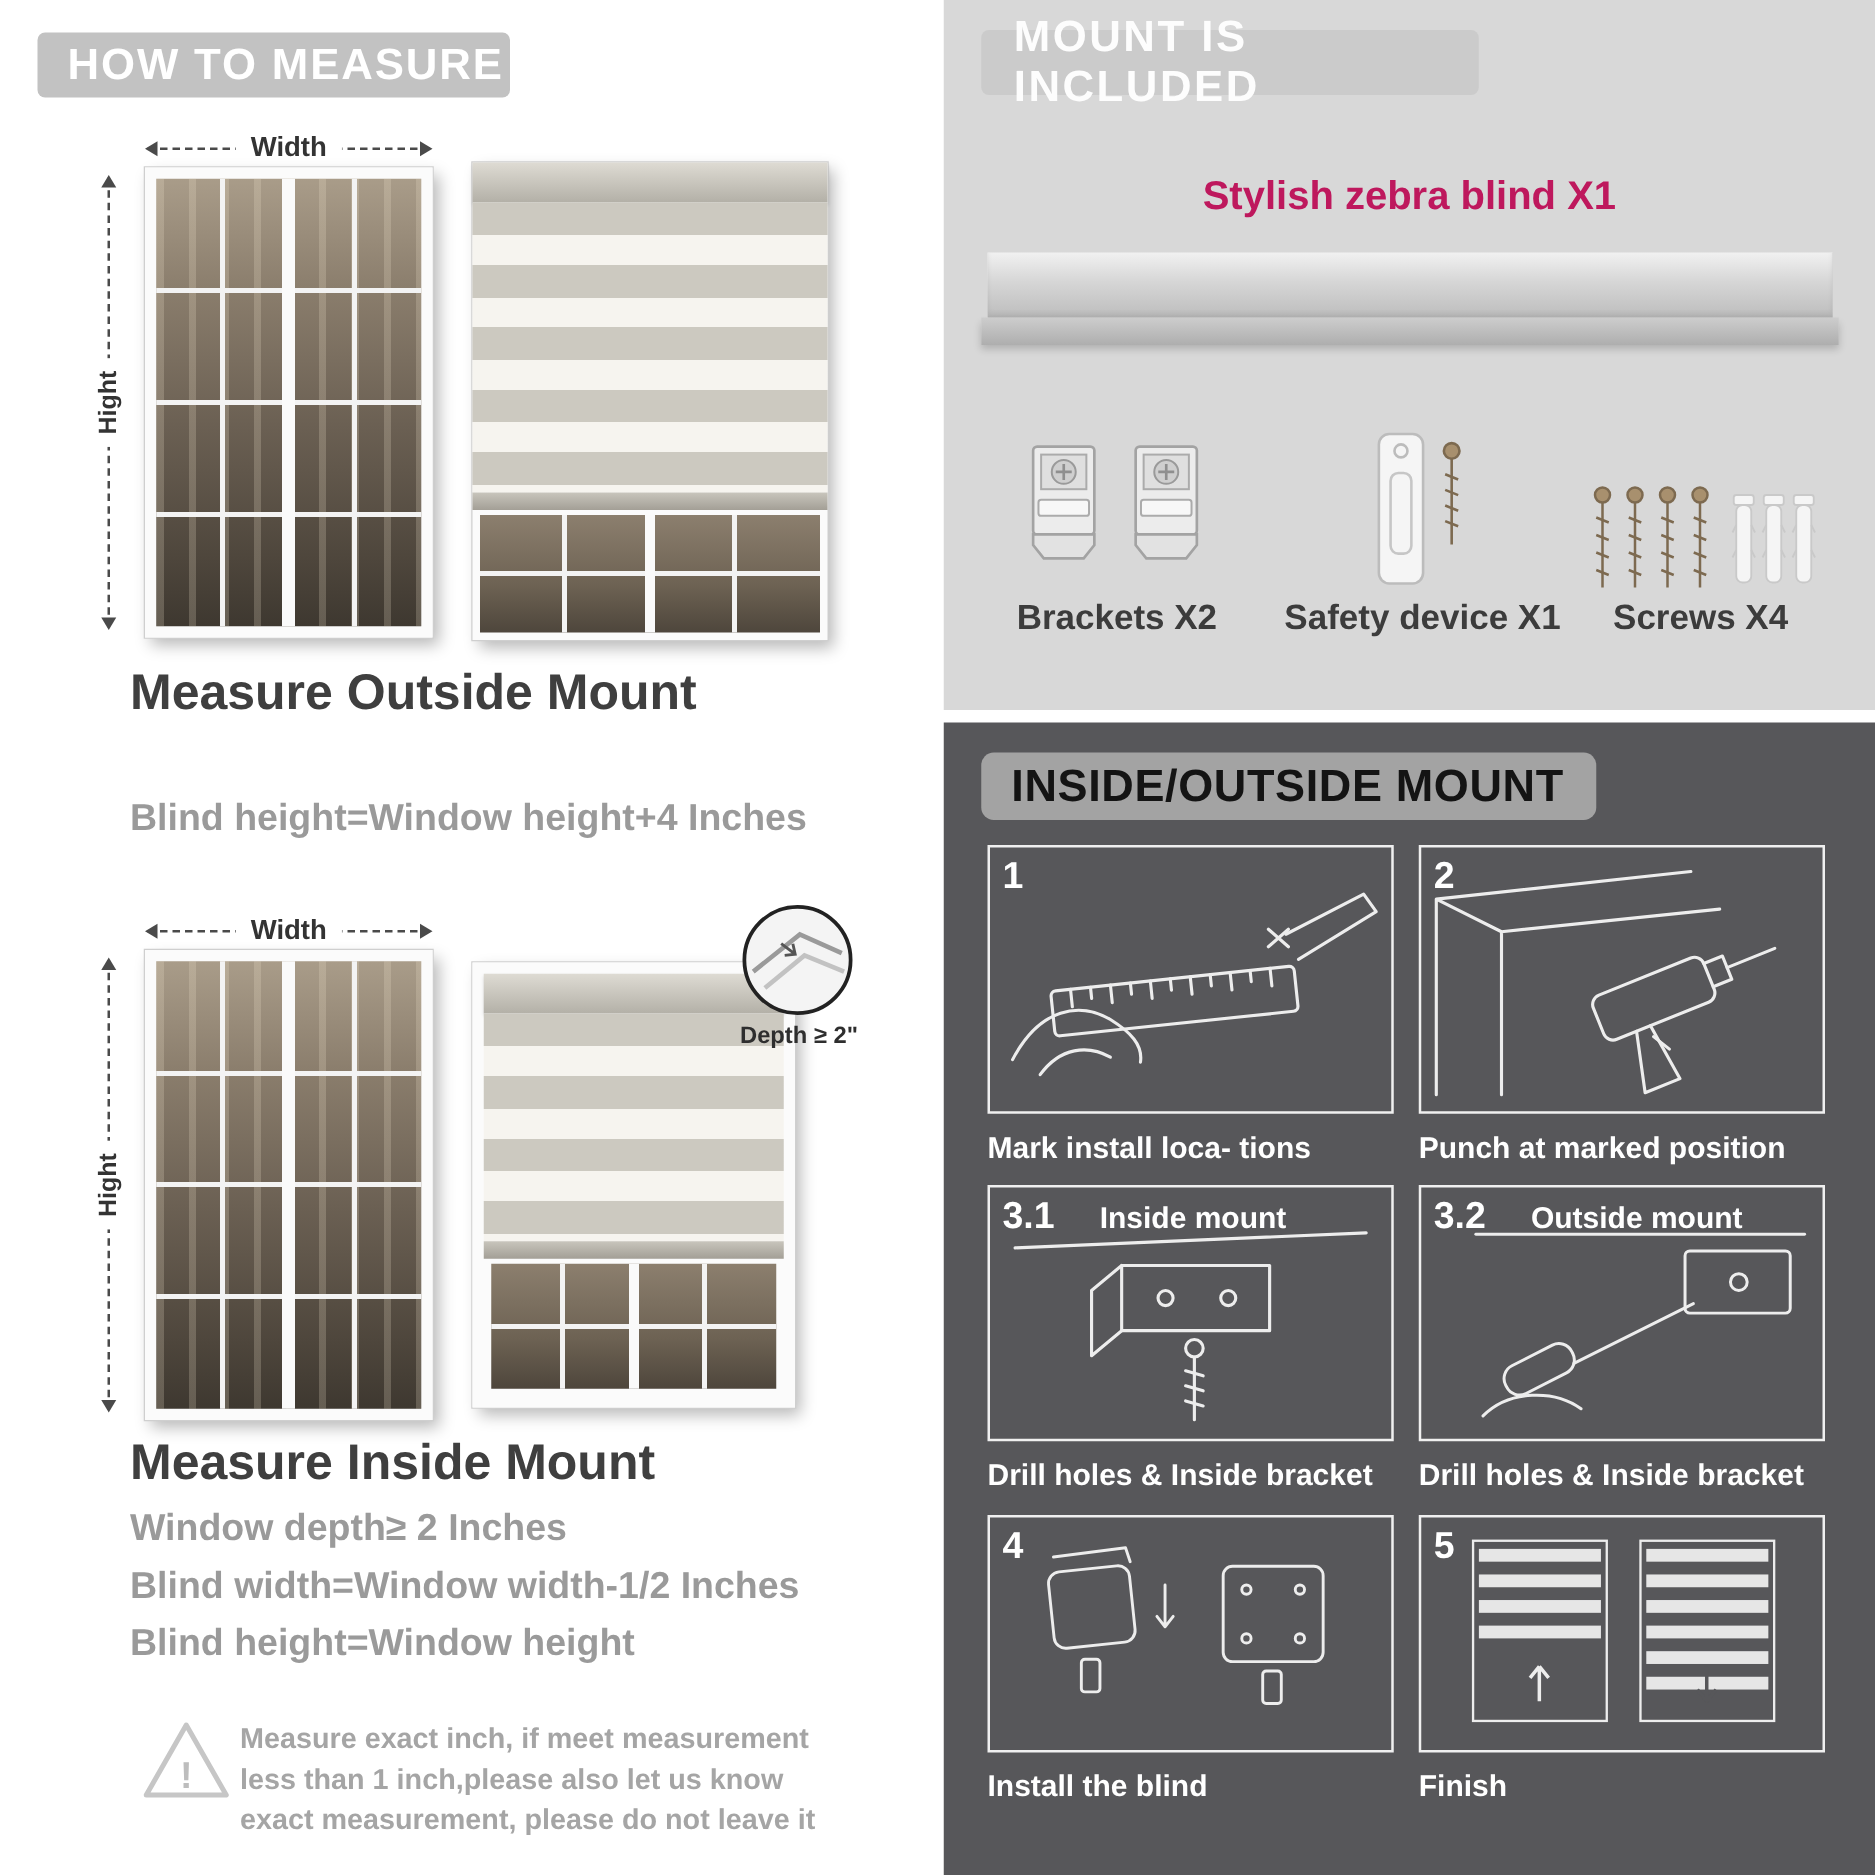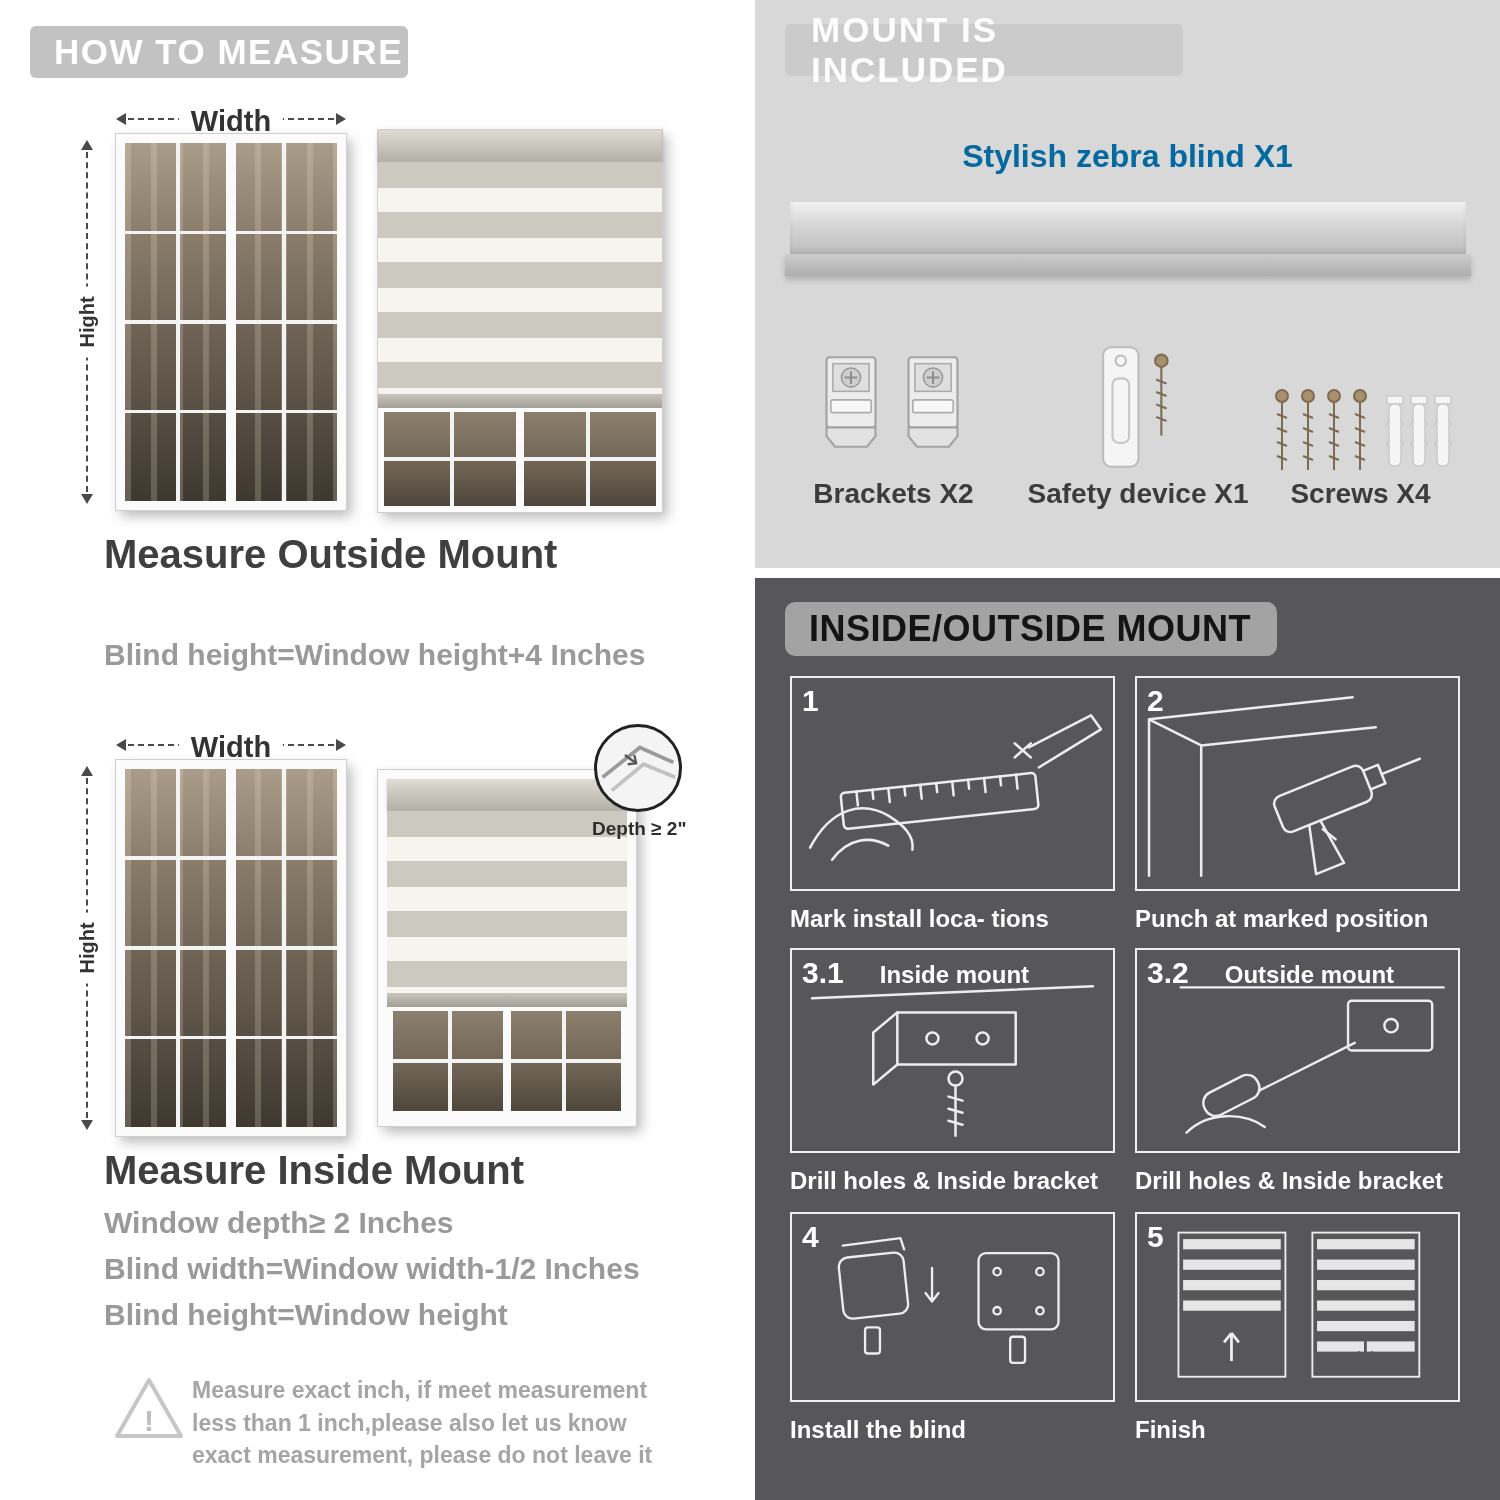--- a/index.html
+++ b/index.html
@@ -51,21 +51,21 @@
       linear-gradient(180deg, #8c7f6e 0%, #6d6253 60%, #4e463c 100%);
   }
 
   
   .h-arrow { position:absolute; height:0; border-top:2px dashed #4a4a4a; }
   .h-arrow::before { content:""; position:absolute; left:-2px; top:-7px;
     border-top:6px solid transparent; border-bottom:6px solid transparent; border-right:10px solid #4a4a4a; }
   .h-arrow::after { content:""; position:absolute; right:-2px; top:-7px;
     border-top:6px solid transparent; border-bottom:6px solid transparent; border-left:10px solid #4a4a4a; }
   .h-arrow .arrow-label { position:absolute; left:50%; top:-15px; transform:translateX(-50%);
-    background:#fff; padding:0 12px; font-size:29px; font-weight:700; color:#333; }
+    background:#fff; padding:0 12px; font-size:22px; font-weight:700; color:#333; }
   .v-arrow { position:absolute; width:0; border-left:2px dashed #4a4a4a; }
   .v-arrow::before { content:""; position:absolute; top:-2px; left:-7px;
     border-left:6px solid transparent; border-right:6px solid transparent; border-bottom:10px solid #4a4a4a; }
   .v-arrow::after { content:""; position:absolute; bottom:-2px; left:-7px;
     border-left:6px solid transparent; border-right:6px solid transparent; border-top:10px solid #4a4a4a; }
   .v-arrow .arrow-label { position:absolute; top:50%; left:-1px; transform:translate(-50%,-50%) rotate(-90deg);
     background:#fff; padding:0 10px; font-size:20px; font-weight:700; color:#333; white-space:nowrap; }
 
   .depth-circle { position:absolute; width:88px; height:88px; border-radius:50%;
     border:3px solid #222; background:#f4f4f4; overflow:hidden; }
@@ -75,21 +75,21 @@
   .warn-mark { position:absolute; font-size:30px; font-weight:700; color:#bdbdbd; }
 
   
   .panel-light { position:absolute; left:755px; top:0; width:745px; height:568px; background:#d8d8d8; }
   .banner-included {
     position:absolute; left:785px; top:24px; width:398px; height:52px;
     background:#cbcbcb; border-radius:6px; display:flex; align-items:center;
     padding-left:26px; color:#fdfdfd; font-size:35px; font-weight:700; letter-spacing:2px;
   }
   .blind-title { position:absolute; left:755px; top:138px; width:745px; text-align:center;
-    font-size:32px; font-weight:700; color:#0369a1; }
+    font-size:32px; font-weight:700; color:#be185d; }
   .headrail-top { position:absolute; left:790px; top:202px; width:676px; height:52px;
     background:linear-gradient(180deg,#f1f1f1 0%,#d6d6d6 45%,#bdbdbd 100%);
     box-shadow:inset 0 -3px 4px rgba(0,0,0,.08); }
   .headrail-lip { position:absolute; left:785px; top:254px; width:686px; height:22px;
     background:linear-gradient(180deg,#cdcdcd,#aeaeae); box-shadow:0 4px 6px rgba(0,0,0,.18); }
   .included-label { position:absolute; font-size:28px; font-weight:700; color:#3c3c3c; text-align:center; }
 
   
   .panel-dark { position:absolute; left:755px; top:578px; width:745px; height:922px; background:#57575a; }
   .banner-mount {

